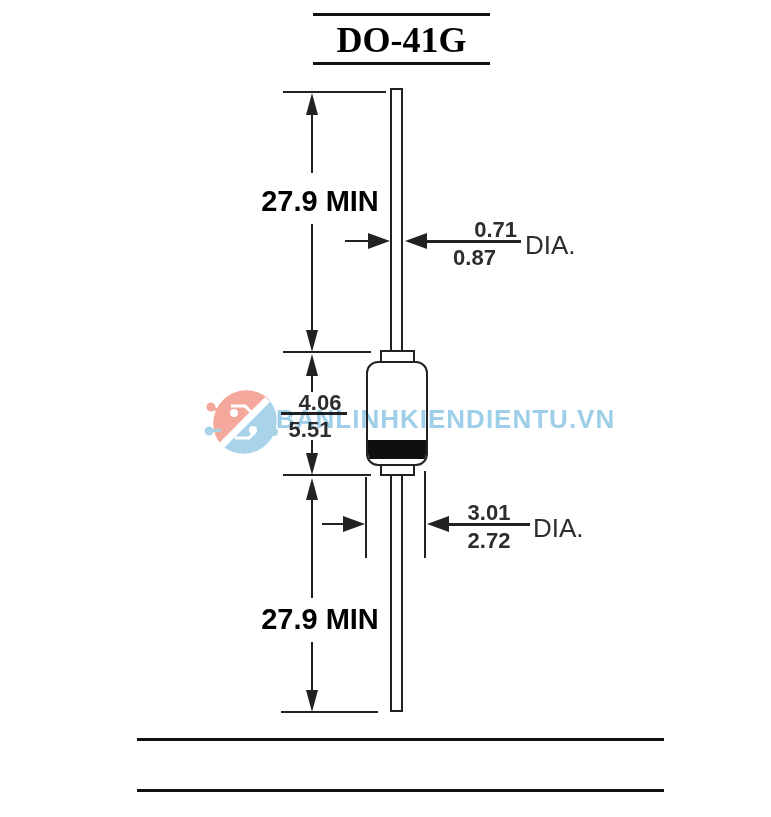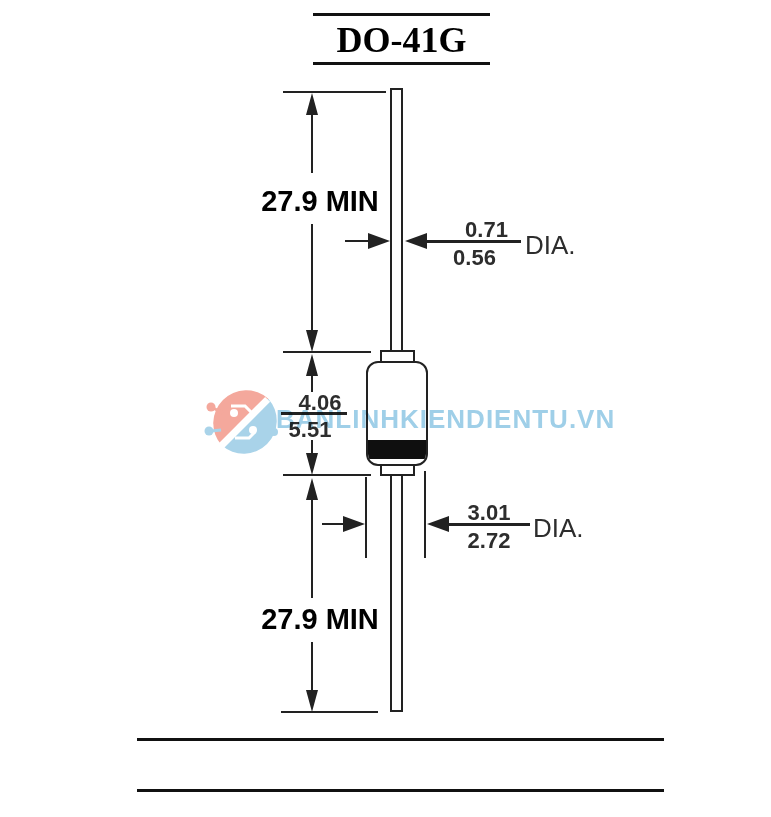--- a/index.html
+++ b/index.html
@@ -83,22 +83,22 @@
   <div class="vline" style="left:311px;top:113px;height:60px;"></div>
   <div class="dimlabel" style="left:258px;top:185px;width:124px;">27.9 MIN</div>
   <div class="vline" style="left:311px;top:224px;height:108px;"></div>
   <div class="arrow down" style="left:306px;top:330px;"></div>
   <div class="hline" style="left:283px;top:351px;width:88px;"></div>
 
   <div class="hline" style="left:345px;top:240px;width:30px;"></div>
   <div class="arrow right" style="left:368px;top:233px;"></div>
   <div class="arrow left" style="left:405px;top:233px;"></div>
   <div class="hline" style="left:427px;top:240px;width:94px;height:3px;"></div>
-  <div class="frac" style="left:444px;top:219px;width:85px;">0.71</div>
-  <div class="frac" style="left:432px;top:247px;width:85px;">0.56</div>
+  <div class="frac" style="left:432px;top:219px;width:85px;text-align:right;">0.71</div>
+  <div class="frac" style="left:432px;top:247px;width:85px;">0.87</div>
   <div class="dia" style="left:525px;top:230px;">DIA.</div>
 
   <div class="arrow up" style="left:306px;top:354px;"></div>
   <div class="vline" style="left:311px;top:374px;height:18px;"></div>
   <div class="frac" style="left:284px;top:392px;width:72px;">4.06</div>
   <div class="hline" style="left:281px;top:412px;width:66px;height:3px;"></div>
   <div class="frac" style="left:274px;top:419px;width:72px;">5.51</div>
   <div class="vline" style="left:311px;top:440px;height:16px;"></div>
   <div class="arrow down" style="left:306px;top:453px;"></div>
   <div class="hline" style="left:283px;top:474px;width:88px;"></div>

